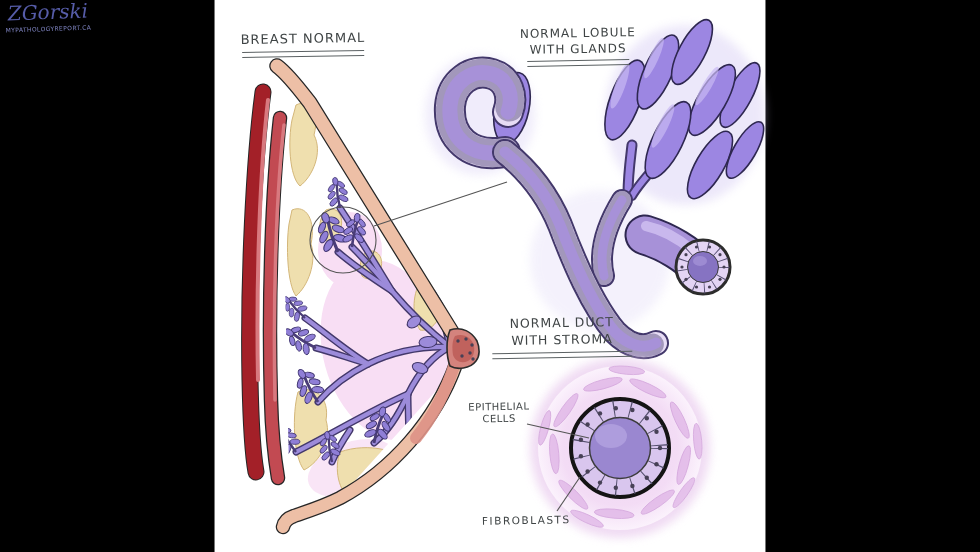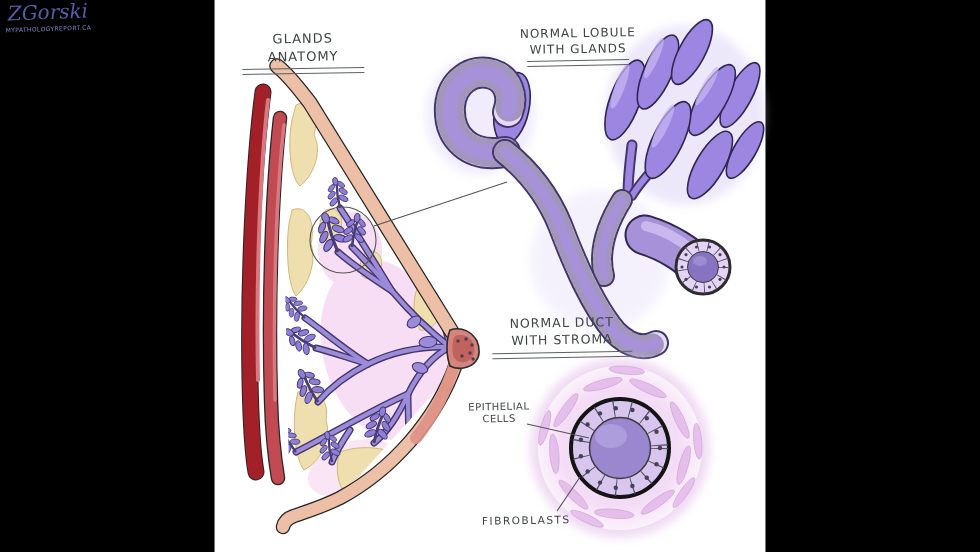--- a/index.html
+++ b/index.html
@@ -272,21 +272,21 @@
         <circle class="nucleus" cx="632.4" cy="410" r="2.2"></circle>
           <circle class="nucleus" cx="646.8" cy="418.3" r="2.2"></circle>
         <circle class="nucleus" cx="656.5" cy="431.7" r="2.2"></circle>
       </g>
       <line class="ann" x1="527" y1="424" x2="589" y2="438"></line>
       <line class="ann" x1="557" y1="511" x2="580" y2="477"></line>
     </g>
   </svg>
 
   <div class="lbl" id="title-breast">
-    <span>GLANDS ANATOMY</span>
+    <span>BREAST NORMAL</span>
     <div class="dbl" style="width:122px"></div>
   </div>
 
   <div class="lbl" id="label-lobule">
     <div>NORMAL LOBULE</div>
     <div>WITH GLANDS</div>
     <div class="dbl" style="width:102px"></div>
   </div>
 
   <div class="lbl" id="label-duct">

